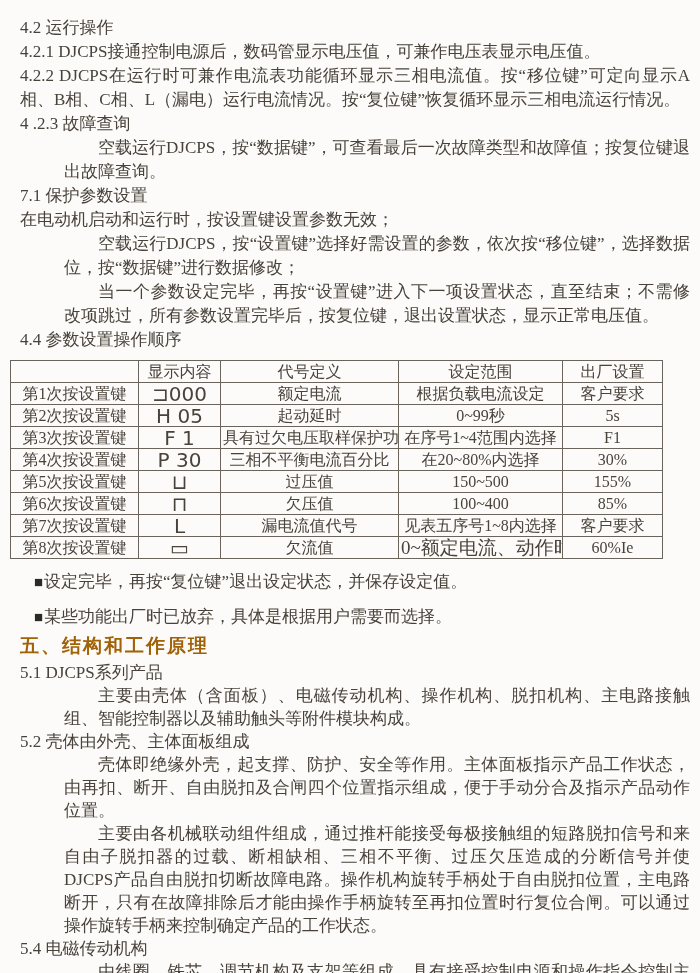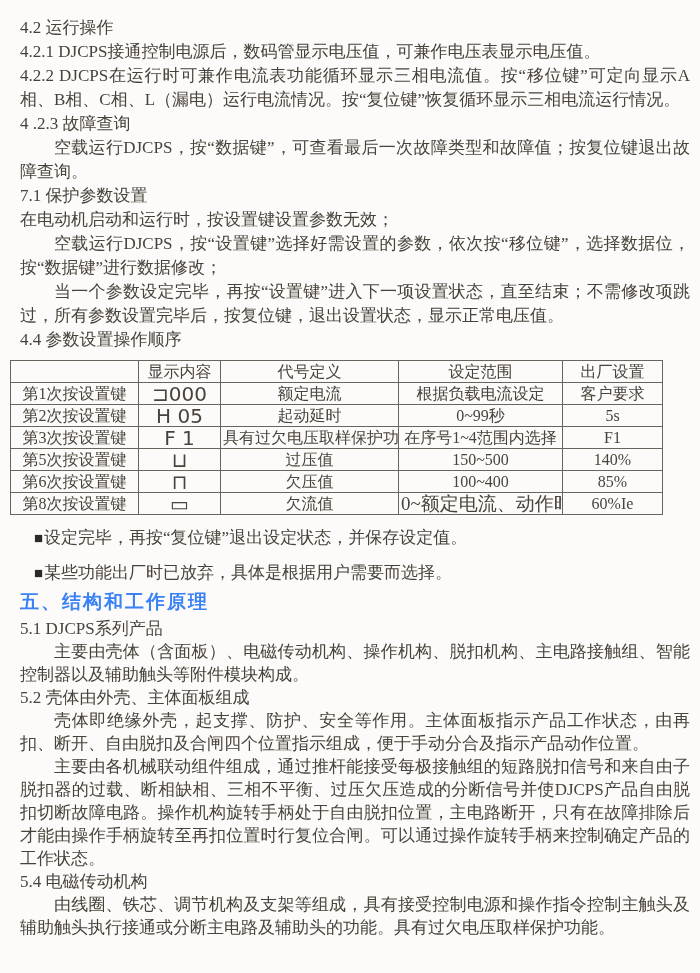--- a/index.html
+++ b/index.html
@@ -4,25 +4,25 @@
 <style>
   html,body{margin:0;padding:0;}
   body{
     width:700px;height:973px;overflow:hidden;box-sizing:border-box;
     background:#fcfbf9;color:#49423b;
     font-family:"Liberation Serif","DejaVu Serif",serif;
     font-size:17px;line-height:24px;
     padding:16px 10px 0 20px;
   }
   .para,.sec-title{margin:0;text-align:justify;}
-  .ind{text-indent:2em;}
+  .ind{text-indent:2em;margin-left:44px;}
   .big-heading{
     font-family:"Liberation Sans","DejaVu Sans",sans-serif;
     font-weight:bold;font-size:19px;line-height:26px;
-    color:#3b82f6;margin:4px 0 2px 0;letter-spacing:2px;
+    color:#a16207;margin:4px 0 2px 0;letter-spacing:2px;
   }
   .lower{line-height:23px;}
   table.settings{
     border-collapse:collapse;table-layout:fixed;
     width:652px;margin:8px 0 4px -10px;
     font-size:16px;color:#4a433c;
   }
   table.settings td,table.settings th{
     border:1.5px solid #6a645c;text-align:center;vertical-align:middle;
     padding:0 2px;height:21px;line-height:20px;font-weight:normal;
@@ -81,32 +81,46 @@
     <td>5s</td>
   </tr>
   <tr>
     <td>第3次按设置键</td>
     <td class="seg">F 1</td>
     <td>具有过欠电压取样保护功能</td>
     <td>在序号1~4范围内选择</td>
     <td>F1</td>
   </tr>
   <tr>
+    <td>第4次按设置键</td>
+    <td class="seg">P 30</td>
+    <td>三相不平衡电流百分比</td>
+    <td>在20~80%内选择</td>
+    <td>30%</td>
+  </tr>
+  <tr>
     <td>第5次按设置键</td>
     <td class="seg">⊔</td>
     <td>过压值</td>
     <td>150~500</td>
-    <td>140%</td>
+    <td>155%</td>
   </tr>
   <tr>
     <td>第6次按设置键</td>
     <td class="seg">⊓</td>
     <td>欠压值</td>
     <td>100~400</td>
     <td>85%</td>
+  </tr>
+  <tr>
+    <td>第7次按设置键</td>
+    <td class="seg">L</td>
+    <td>漏电流值代号</td>
+    <td>见表五序号1~8内选择</td>
+    <td>客户要求</td>
   </tr>
   <tr>
     <td>第8次按设置键</td>
     <td class="seg">▭</td>
     <td>欠流值</td>
     <td class="small">0~额定电流、动作时间≤30秒</td>
     <td>60%Ie</td>
   </tr>
 </tbody>
   </table>

